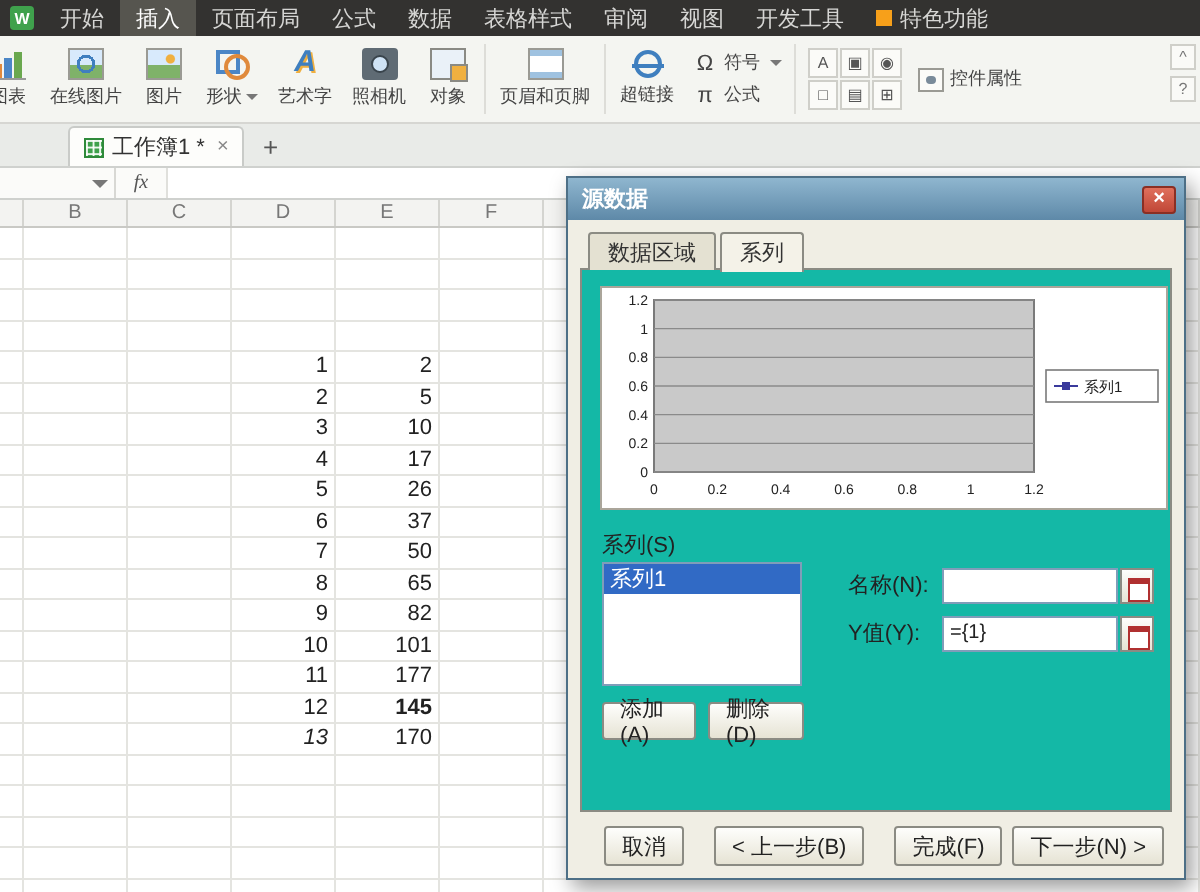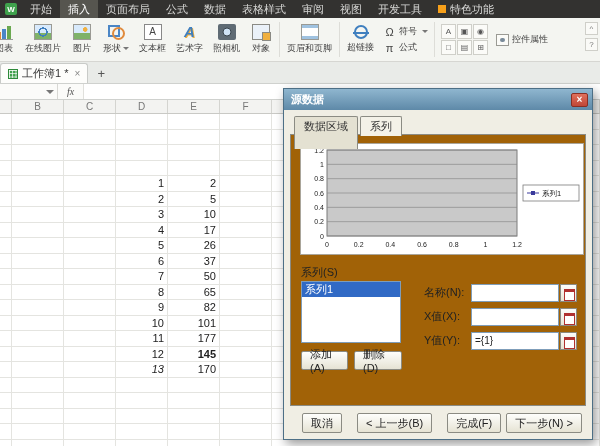--- a/index.html
+++ b/index.html
@@ -49,21 +49,21 @@
   .ic-object::after { content:""; position:absolute; right:-2px; bottom:-2px; width:7px; height:7px; background:#f0b040; border:1px solid #8a8a84; }
   .ic-header-footer { border:1px solid #9a9a94; background:linear-gradient(180deg,#9fc2e0 0 3px,#fff 3px calc(100% - 3px),#9fc2e0 calc(100% - 3px)); }
   .ic-hyperlink { width:14px; height:14px; border:2px solid #3f7fbf; border-radius:50%; margin:0 2px; }
   .ic-hyperlink::before { content:""; position:absolute; left:-3px; right:-3px; top:50%; border-top:2px solid #3f7fbf; }
   .ic-omega::after { content:"Ω"; font-size:11px; color:#444; position:absolute; left:50%; top:50%; transform:translate(-50%,-52%); }
   .ic-pi::after { content:"π"; font-size:11px; color:#444; position:absolute; left:50%; top:50%; transform:translate(-50%,-52%); }
   .ic-props { border:1px solid #9a9a94; background:#fbfbf8; }
   .ic-props::after { content:""; position:absolute; left:3px; top:3px; right:3px; bottom:3px; background:#7a8b9a; border-radius:2px; }
 
   
-  .sheetbar { height:22px; background:#e9ebe8; border-bottom:1px solid #cfd1ce; display:flex; align-items:flex-end; }
+  .sheetbar { height:22px; background:#e9ebe8; border-bottom:1px solid #cfd1ce; display:flex; align-items:flex-end; padding-left:34px; }
   .sheet-tab { height:20px; background:#fdfdfb; border:1px solid #c9cbc8; border-bottom:none; border-radius:3px 3px 0 0; display:flex; align-items:center; gap:4px; padding:0 7px; font-size:11px; color:#333; }
   .sheet-icon { width:10px; height:10px; background:#3fa14c; border:1px solid #2e8a3a; background-image:linear-gradient(to right,rgba(255,255,255,.9) 1px,rgba(0,0,0,0) 1px),linear-gradient(to bottom,rgba(255,255,255,.9) 1px,rgba(0,0,0,0) 1px); background-size:3.3px 3.3px; }
   .tab-close { color:#888; font-size:10px; margin-left:2px; }
   .add-tab { width:18px; height:18px; display:flex; align-items:center; justify-content:center; color:#555; font-size:13px; margin:0 0 1px 4px; }
 
   
   .formulabar { height:16px; background:#fbfbf9; border-bottom:1px solid #cfd1ce; display:flex; align-items:stretch; font-size:10px; }
   .namebox { width:58px; border-right:1px solid #d8d8d4; display:flex; align-items:center; justify-content:flex-end; padding-right:3px; }
   .nb-caret { width:0; height:0; border:4px solid transparent; border-top-color:#777; margin-top:4px; }
   .fxbox { width:26px; display:flex; align-items:center; justify-content:center; color:#555; font-style:italic; font-family:"Liberation Serif","DejaVu Serif",serif; border-right:1px solid #e0e0dc; }
@@ -74,23 +74,23 @@
   .col-hd-row { display:flex; height:14px; background:#f3f3f1; border-bottom:1px solid #c9c9c5; }
   .col-hd { border-right:1px solid #d4d4d0; display:flex; align-items:center; justify-content:center; font-size:10px; color:#777; }
   .grow { display:flex; height:15.5px; border-bottom:1px solid #e4e4e0; }
   .cell { border-right:1px solid #e4e4e0; font-size:11px; color:#222; display:flex; align-items:center; justify-content:flex-end; padding-right:3px; }
 
   
   .dialog { position:absolute; left:283px; top:88px; width:310px; height:352px; background:#f0eee4; border:1px solid #4d6f86; box-shadow:3px 4px 10px rgba(0,0,0,.4); z-index:10; }
   .dlg-title { height:21px; background:linear-gradient(#8fb6cf,#5e89a8); display:flex; align-items:center; padding:0 4px 0 7px; color:#fff; font-size:11px; font-weight:bold; }
   .dlg-close { margin-left:auto; width:17px; height:14px; background:linear-gradient(#e0705c,#c04737); border:1px solid #8a2f24; border-radius:2px; color:#fff; font-size:10px; line-height:12px; text-align:center; }
   .dlg-tabs { position:absolute; left:10px; top:27px; display:flex; gap:2px; z-index:3; }
-  .dlg-tab { font-size:11px; padding:2px 9px 3px; border:1px solid #8b8b83; border-bottom:none; background:#e4e1d2; border-radius:2px 2px 0 0; color:#333; height:33px; }
+  .dlg-tab { font-size:11px; padding:2px 9px 3px; border:1px solid #8b8b83; border-bottom:none; background:#e4e1d2; border-radius:2px 2px 0 0; color:#333; height:19px; }
   .dlg-tab.active { background:#f4f2e8; height:20px; margin-bottom:-1px; }
-  .dlg-panel { position:absolute; left:6px; right:6px; top:45px; height:272px; background:#a16207; border:1px solid #8b8b83; }
+  .dlg-panel { position:absolute; left:6px; right:6px; top:45px; height:272px; background:#14b8a6; border:1px solid #8b8b83; }
   .chart-box { position:absolute; left:9px; top:8px; width:284px; height:112px; background:#fff; border:1px solid #aaa59a; }
   .series-label { position:absolute; left:10px; top:130px; font-size:11px; color:#222; }
   .series-list { position:absolute; left:10px; top:146px; width:100px; height:62px; background:#fff; border:1px solid #7f9db9; overflow:hidden; }
   .series-item { height:15px; font-size:11px; padding:0 3px; display:flex; align-items:center; color:#222; }
   .series-item.selected { background:#316ac5; color:#fff; }
   .btn { background:linear-gradient(#fefefc,#e6e3d4); border:1px solid #8b8b83; border-radius:2px; font-size:11px; color:#222; display:flex; align-items:center; justify-content:center; padding:0 8px; height:20px; }
   .add-btn { position:absolute; left:10px; top:216px; width:47px; height:19px; }
   .del-btn { position:absolute; left:63px; top:216px; width:48px; height:19px; }
   .fields { position:absolute; left:133px; right:8px; top:148px; display:flex; flex-direction:column; gap:5px; }
   .field-row { display:flex; align-items:center; height:19px; }
@@ -163,26 +163,20 @@
           <span class="icon ic-picture"></span>
           <div class="rb-label">
             <span>图片</span>
           </div>
         </div>
         <div class="rb-item">
           <span class="icon ic-shapes"></span>
           <div class="rb-label">
             <span>形状</span>
             <span class="caret"></span>
-          </div>
-        </div>
-        <div class="rb-item">
-          <span class="icon ic-textbox"></span>
-          <div class="rb-label">
-            <span>文本框</span>
           </div>
         </div>
         <div class="rb-item">
           <span class="icon ic-wordart"></span>
           <div class="rb-label">
             <span>艺术字</span>
           </div>
         </div>
         <div class="rb-item">
           <span class="icon ic-camera"></span>
@@ -519,25 +513,20 @@
         </div>
       <div class="btn add-btn">添加(A)</div>
       <div class="btn del-btn">删除(D)</div>
       <div class="fields">
           <div class="field-row">
             <span class="field-label">名称(N):</span>
             <div class="field-input"></div>
             <div class="picker-btn"></div>
           </div>
           <div class="field-row">
-            <span class="field-label">X值(X):</span>
-            <div class="field-input"></div>
-            <div class="picker-btn"></div>
-          </div>
-          <div class="field-row">
             <span class="field-label">Y值(Y):</span>
             <div class="field-input">={1}</div>
             <div class="picker-btn"></div>
           </div>
         </div>
     </div>
     <div class="dlg-footer">
         <div class="btn">取消</div>
         <div class="btn gap">&lt; 上一步(B)</div>
         <div class="btn gap">完成(F)</div>

